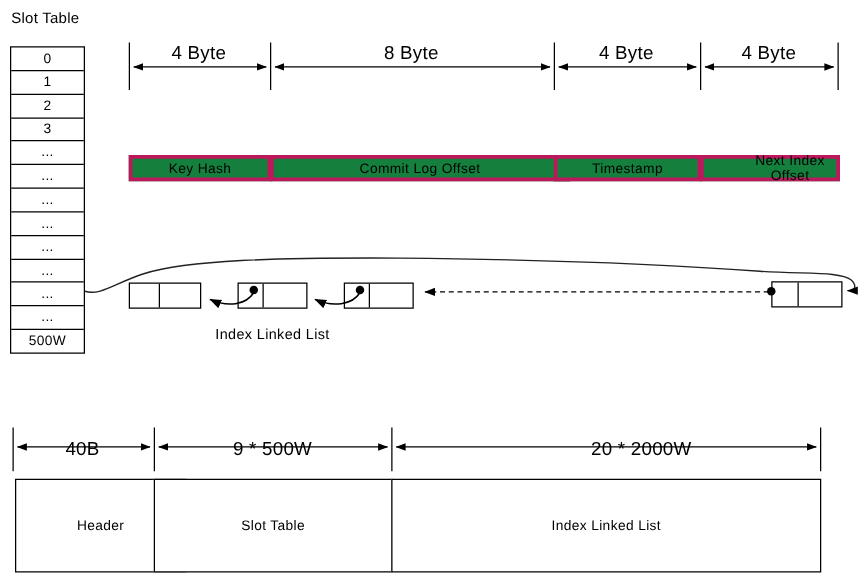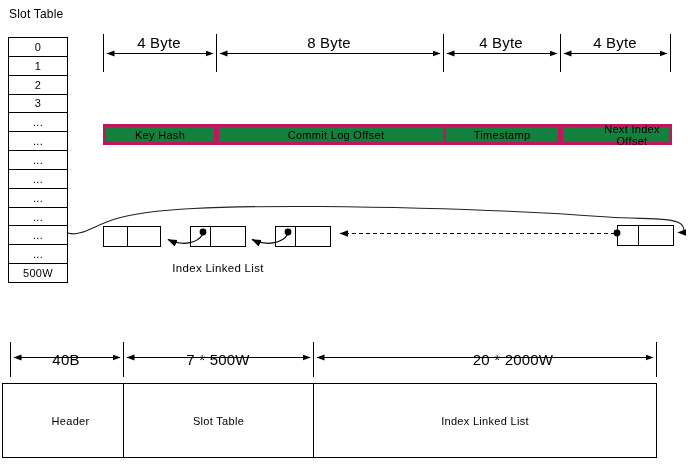--- a/index.html
+++ b/index.html
@@ -49,21 +49,21 @@
   #n1{left:190px;top:226px;width:56px;}  #n1 .cell-l{width:20px;}
   #n2{left:275px;top:226px;width:56px;}  #n2 .cell-l{width:20px;}
   #n3{left:617px;top:225px;width:57px;}  #n3 .cell-l{width:21px;}
   #ll-label{position:absolute;left:218px;top:262px;font-size:11.5px;transform:translateX(-50%);letter-spacing:.3px;}
   
   .section{
     position:absolute;top:383px;height:75px;box-sizing:border-box;border:1px solid #000;
     display:flex;align-items:center;justify-content:center;
     font-size:11px;letter-spacing:.3px;background:#fff;
   }
-  #s0{left:2px;width:137px;}
+  #s0{left:12px;width:137px;}
   #s1{left:123px;width:191px;}
   #s2{left:313px;width:344px;}
   .dimlabel-bot{top:340px;margin-top:14px;}
 </style>
 </head>
 <body>
 
 <div id="canvas">
 
   <div id="slot-title" class="lbl">Slot Table</div>
@@ -103,21 +103,21 @@
   <div id="n2" class="node">
       <div class="cell-l"></div>
     </div>
   <div id="n3" class="node">
       <div class="cell-l"></div>
     </div>
 
   <div id="ll-label" class="lbl">Index Linked List</div>
 
   <div class="lbl center-x dimlabel-bot" style="left:66px;">40B</div>
-  <div class="lbl center-x dimlabel-bot" style="left:218px;">7 * 500W</div>
+  <div class="lbl center-x dimlabel-bot" style="left:218px;">9 * 500W</div>
   <div class="lbl center-x dimlabel-bot" style="left:513px;">20 * 2000W</div>
 
   <div id="s0" class="section">Header</div>
   <div id="s1" class="section">Slot Table</div>
   <div id="s2" class="section">Index Linked List</div>
 
   <svg id="lines" width="691" height="465" viewBox="0 0 691 465">
     <defs>
       <marker id="arr" markerWidth="9" markerHeight="8" refX="7.5" refY="3" orient="auto-start-reverse">
         <path d="M0,0 L8,3 L0,6 Z" fill="#000"></path>

